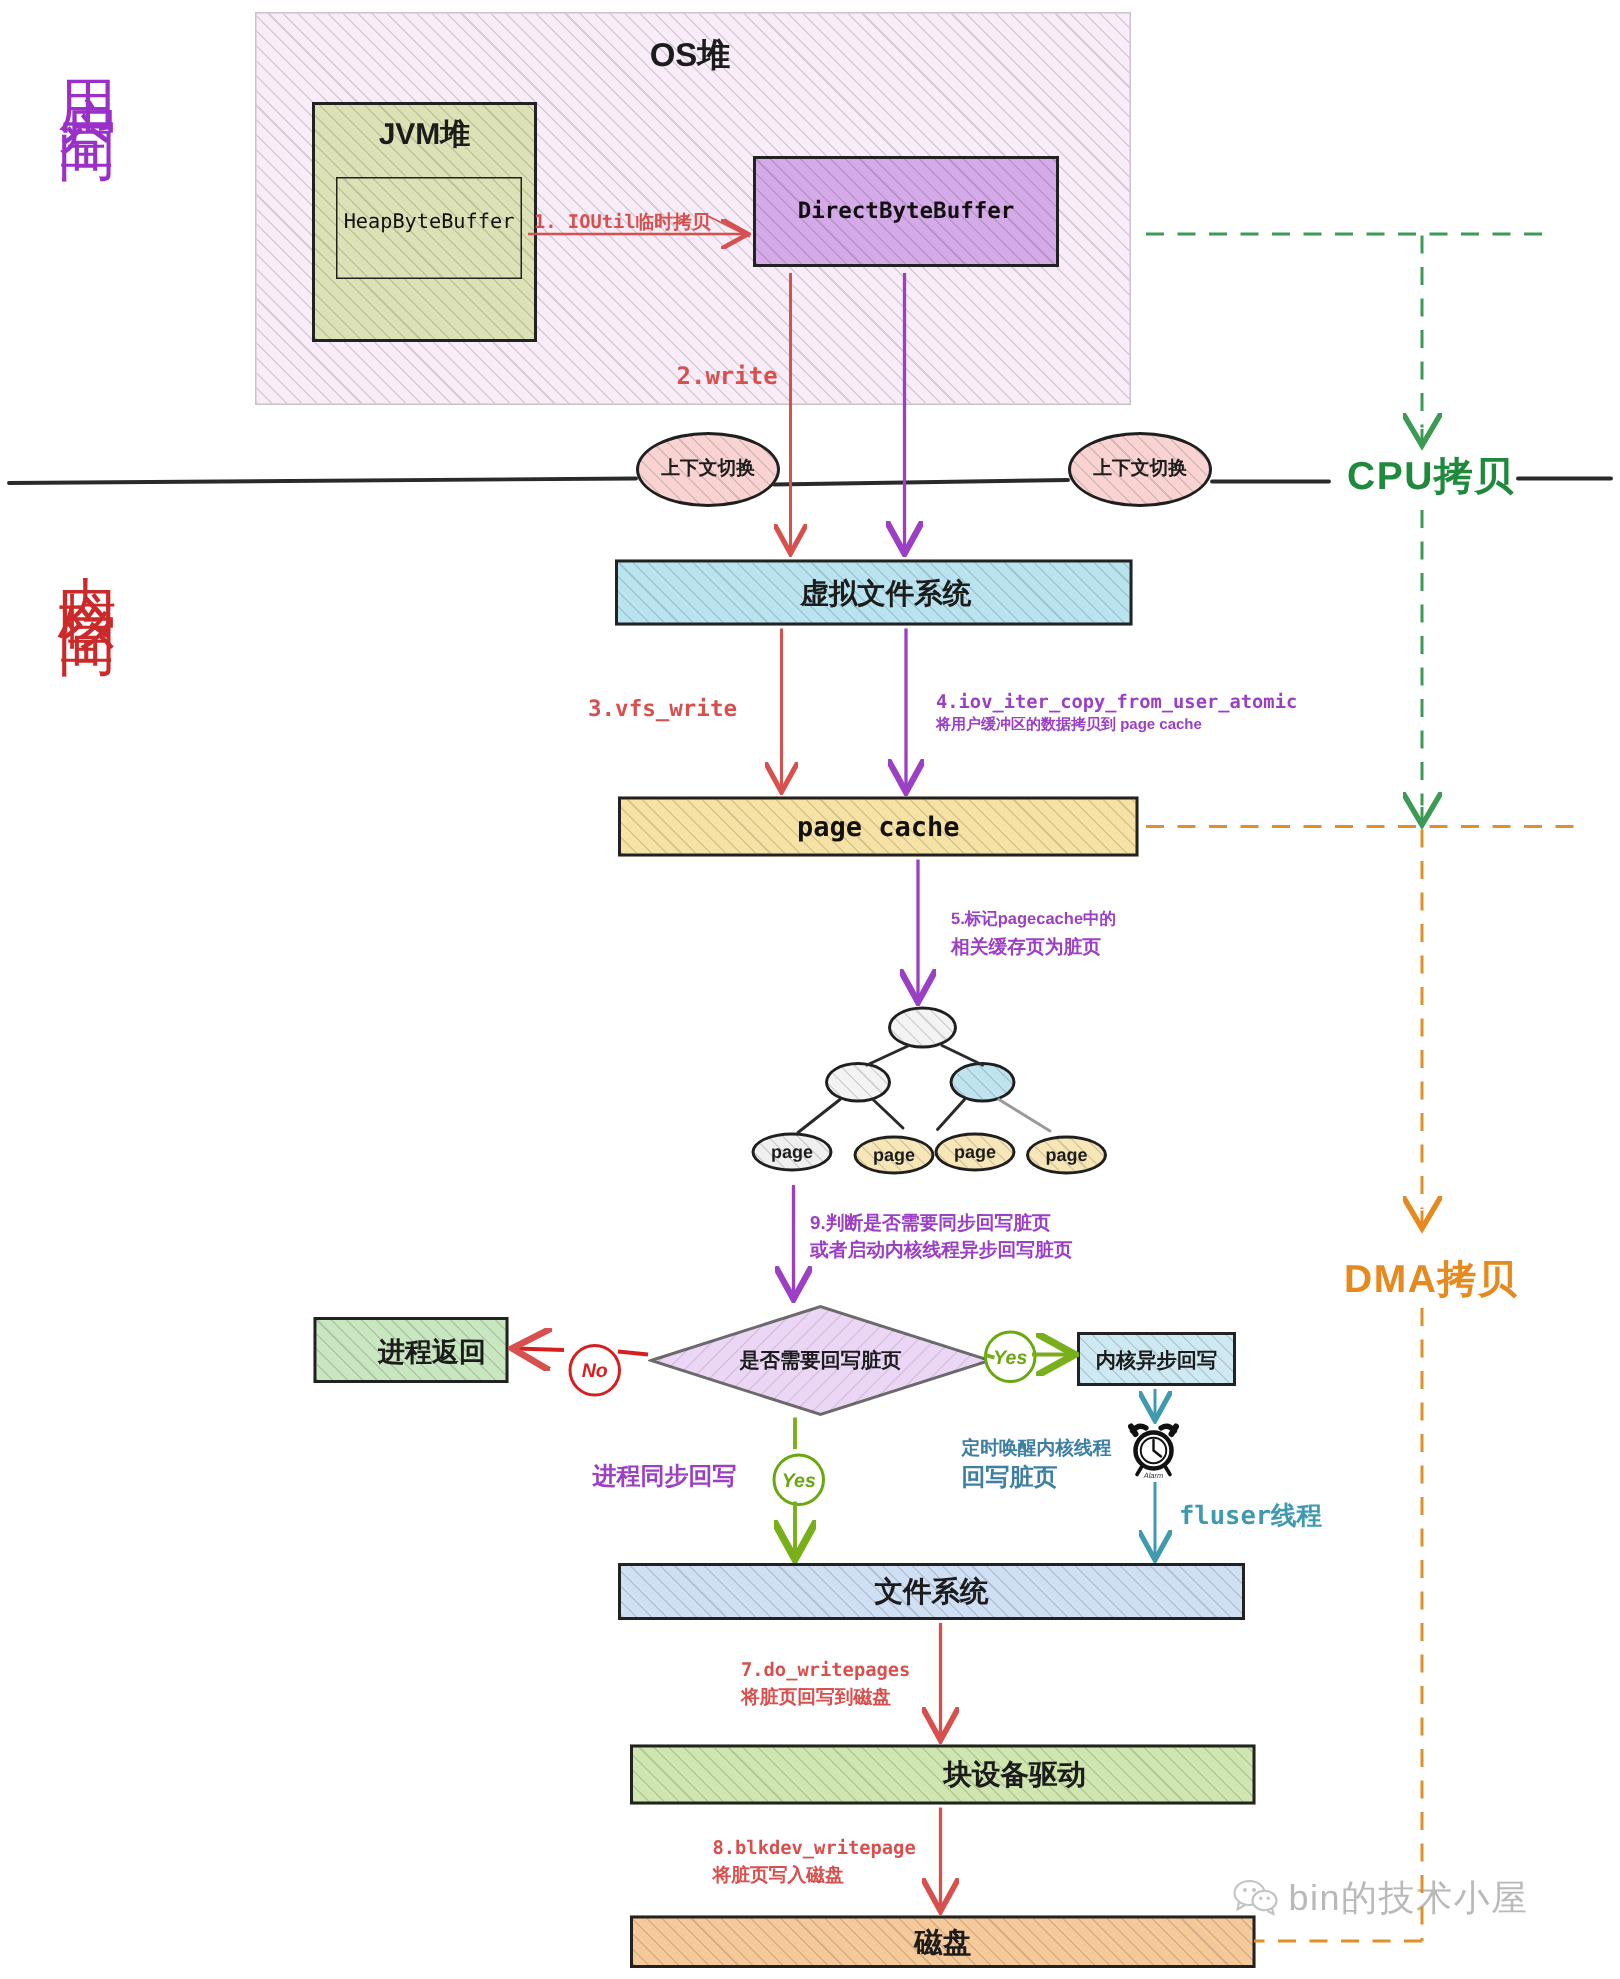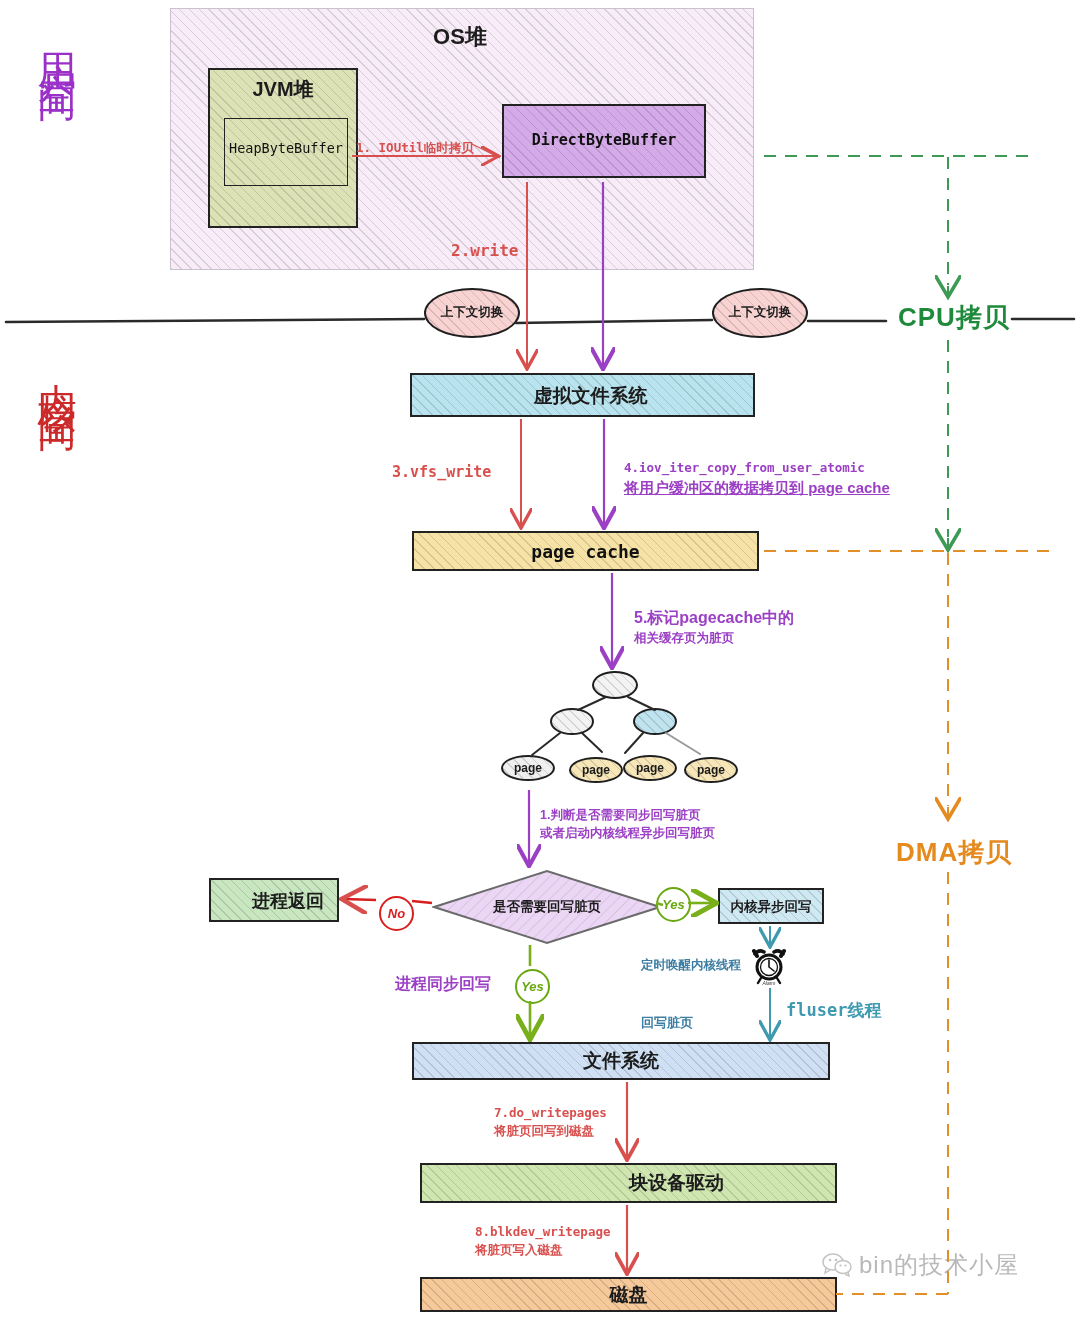--- a/index.html
+++ b/index.html
@@ -66,42 +66,42 @@
 
   <div class="abs" style="left:896px;top:835px;font-size:26px;font-weight:bold;color:#e58a1e;letter-spacing:1px;">DMA拷贝</div>
 
   <div class="abs hatch box" style="left:410px;top:373px;width:345px;height:44px;background-color:#b9e4ef;"></div>
   <div class="abs ctr boxlbl" style="left:410px;top:384px;width:361px;height:24px;">虚拟文件系统</div>
 
   <div class="abs mono" style="left:392px;top:463px;color:#d8504e;font-size:15px;font-weight:bold;">3.vfs_write</div>
 
   <div class="abs note" style="left:624px;top:459px;color:#9b3fc4;">
     <div class="mono" style="font-size:12.5px;">4.iov_iter_copy_from_user_atomic</div>
-    <div style="font-size:15px;text-decoration:underline;">将用户缓冲区的数据拷贝到 page cache</div>
+    <div style="font-size:10px;">将用户缓冲区的数据拷贝到 page cache</div>
   </div>
 
   <div class="abs hatch box" style="left:412px;top:531px;width:347px;height:40px;background-color:#f7e2a6;"></div>
   <div class="abs ctr mono" style="left:412px;top:540px;width:347px;height:22px;font-size:18px;font-weight:bold;color:#111;">page cache</div>
 
   <div class="abs note" style="left:634px;top:606px;color:#9b3fc4;">
-    <div style="font-size:16px;text-align:center;">5.标记pagecache中的</div>
+    <div style="font-size:11px;text-align:center;">5.标记pagecache中的</div>
     <div style="font-size:12.5px;">相关缓存页为脏页</div>
   </div>
 
   <div class="abs hatch oval" style="left:592px;top:671px;width:46px;height:28px;background-color:#f3f3f3;border-width:2px;"></div>
   <div class="abs hatch oval" style="left:550px;top:708px;width:44px;height:27px;background-color:#f3f3f3;border-width:2px;"></div>
   <div class="abs hatch oval" style="left:633px;top:708px;width:44px;height:27px;background-color:#bfe4ef;border-width:2px;"></div>
 
   <div class="abs hatch oval ctr" style="left:501px;top:755px;width:54px;height:26px;background-color:#efefef;border-width:2px;font-size:12px;font-weight:bold;color:#1b1b1b;">page</div>
   <div class="abs hatch oval ctr" style="left:569px;top:757px;width:54px;height:26px;background-color:#f6e6b8;border-width:2px;font-size:12px;font-weight:bold;color:#1b1b1b;">page</div>
   <div class="abs hatch oval ctr" style="left:623px;top:755px;width:54px;height:26px;background-color:#f6e6b8;border-width:2px;font-size:12px;font-weight:bold;color:#1b1b1b;">page</div>
   <div class="abs hatch oval ctr" style="left:684px;top:757px;width:54px;height:26px;background-color:#f6e6b8;border-width:2px;font-size:12px;font-weight:bold;color:#1b1b1b;">page</div>
 
   <div class="abs note" style="left:540px;top:806px;color:#9b3fc4;">
-    <div style="font-size:12.5px;">1.判断是否需要同步回写脏页</div>
+    <div style="font-size:12.5px;">9.判断是否需要同步回写脏页</div>
     <div style="font-size:12.5px;">或者启动内核线程异步回写脏页</div>
   </div>
 
   <div class="abs" style="left:432px;top:869px;width:230px;height:76px;">
     <svg width="230" height="76" style="display:block;">
       <defs>
         <pattern id="dh" width="8" height="8" patternTransform="rotate(45)" patternUnits="userSpaceOnUse">
           <line x1="0" y1="0" x2="0" y2="8" stroke="rgba(0,0,0,.13)" stroke-width="1.4"></line>
         </pattern>
       </defs>
@@ -120,21 +120,21 @@
 
   <div class="abs ctr yes-badge" style="left:515px;top:969px;width:31px;height:31px;">Yes</div>
 
   <div class="abs" style="left:395px;top:974px;font-size:16px;font-weight:bold;color:#9b3fc4;">进程同步回写</div>
 
   <div class="abs hatch box" style="left:718px;top:888px;width:106px;height:36px;background-color:#cfe9f2;"></div>
   <div class="abs ctr" style="left:718px;top:897px;width:106px;height:20px;font-size:13.5px;font-weight:bold;color:#1c1c1c;">内核异步回写</div>
 
   <div class="abs note" style="left:641px;top:956px;color:#3f7fa3;">
     <div style="font-size:12.5px;">定时唤醒内核线程</div>
-    <div style="font-size:13px;margin-top:40px;">回写脏页</div>
+    <div style="font-size:16px;">回写脏页</div>
   </div>
 
   <div class="abs" style="left:752px;top:948px;width:34px;height:38px;">
     <svg width="34" height="38" viewBox="0 0 34 38">
       <path d="M5 8 L2 3 M29 8 L32 3" stroke="#111" stroke-width="4" stroke-linecap="round" fill="none"></path>
       <path d="M3 6 Q7 1 12 4" stroke="#111" stroke-width="3.5" fill="none" stroke-linecap="round"></path>
       <path d="M31 6 Q27 1 22 4" stroke="#111" stroke-width="3.5" fill="none" stroke-linecap="round"></path>
       <circle cx="17" cy="19" r="12" fill="#fff" stroke="#111" stroke-width="3"></circle>
       <circle cx="17" cy="19" r="8.5" fill="none" stroke="#111" stroke-width="1.3"></circle>
       <path d="M17 19 L17 12 M17 19 L22 23" stroke="#111" stroke-width="1.6" stroke-linecap="round"></path>

